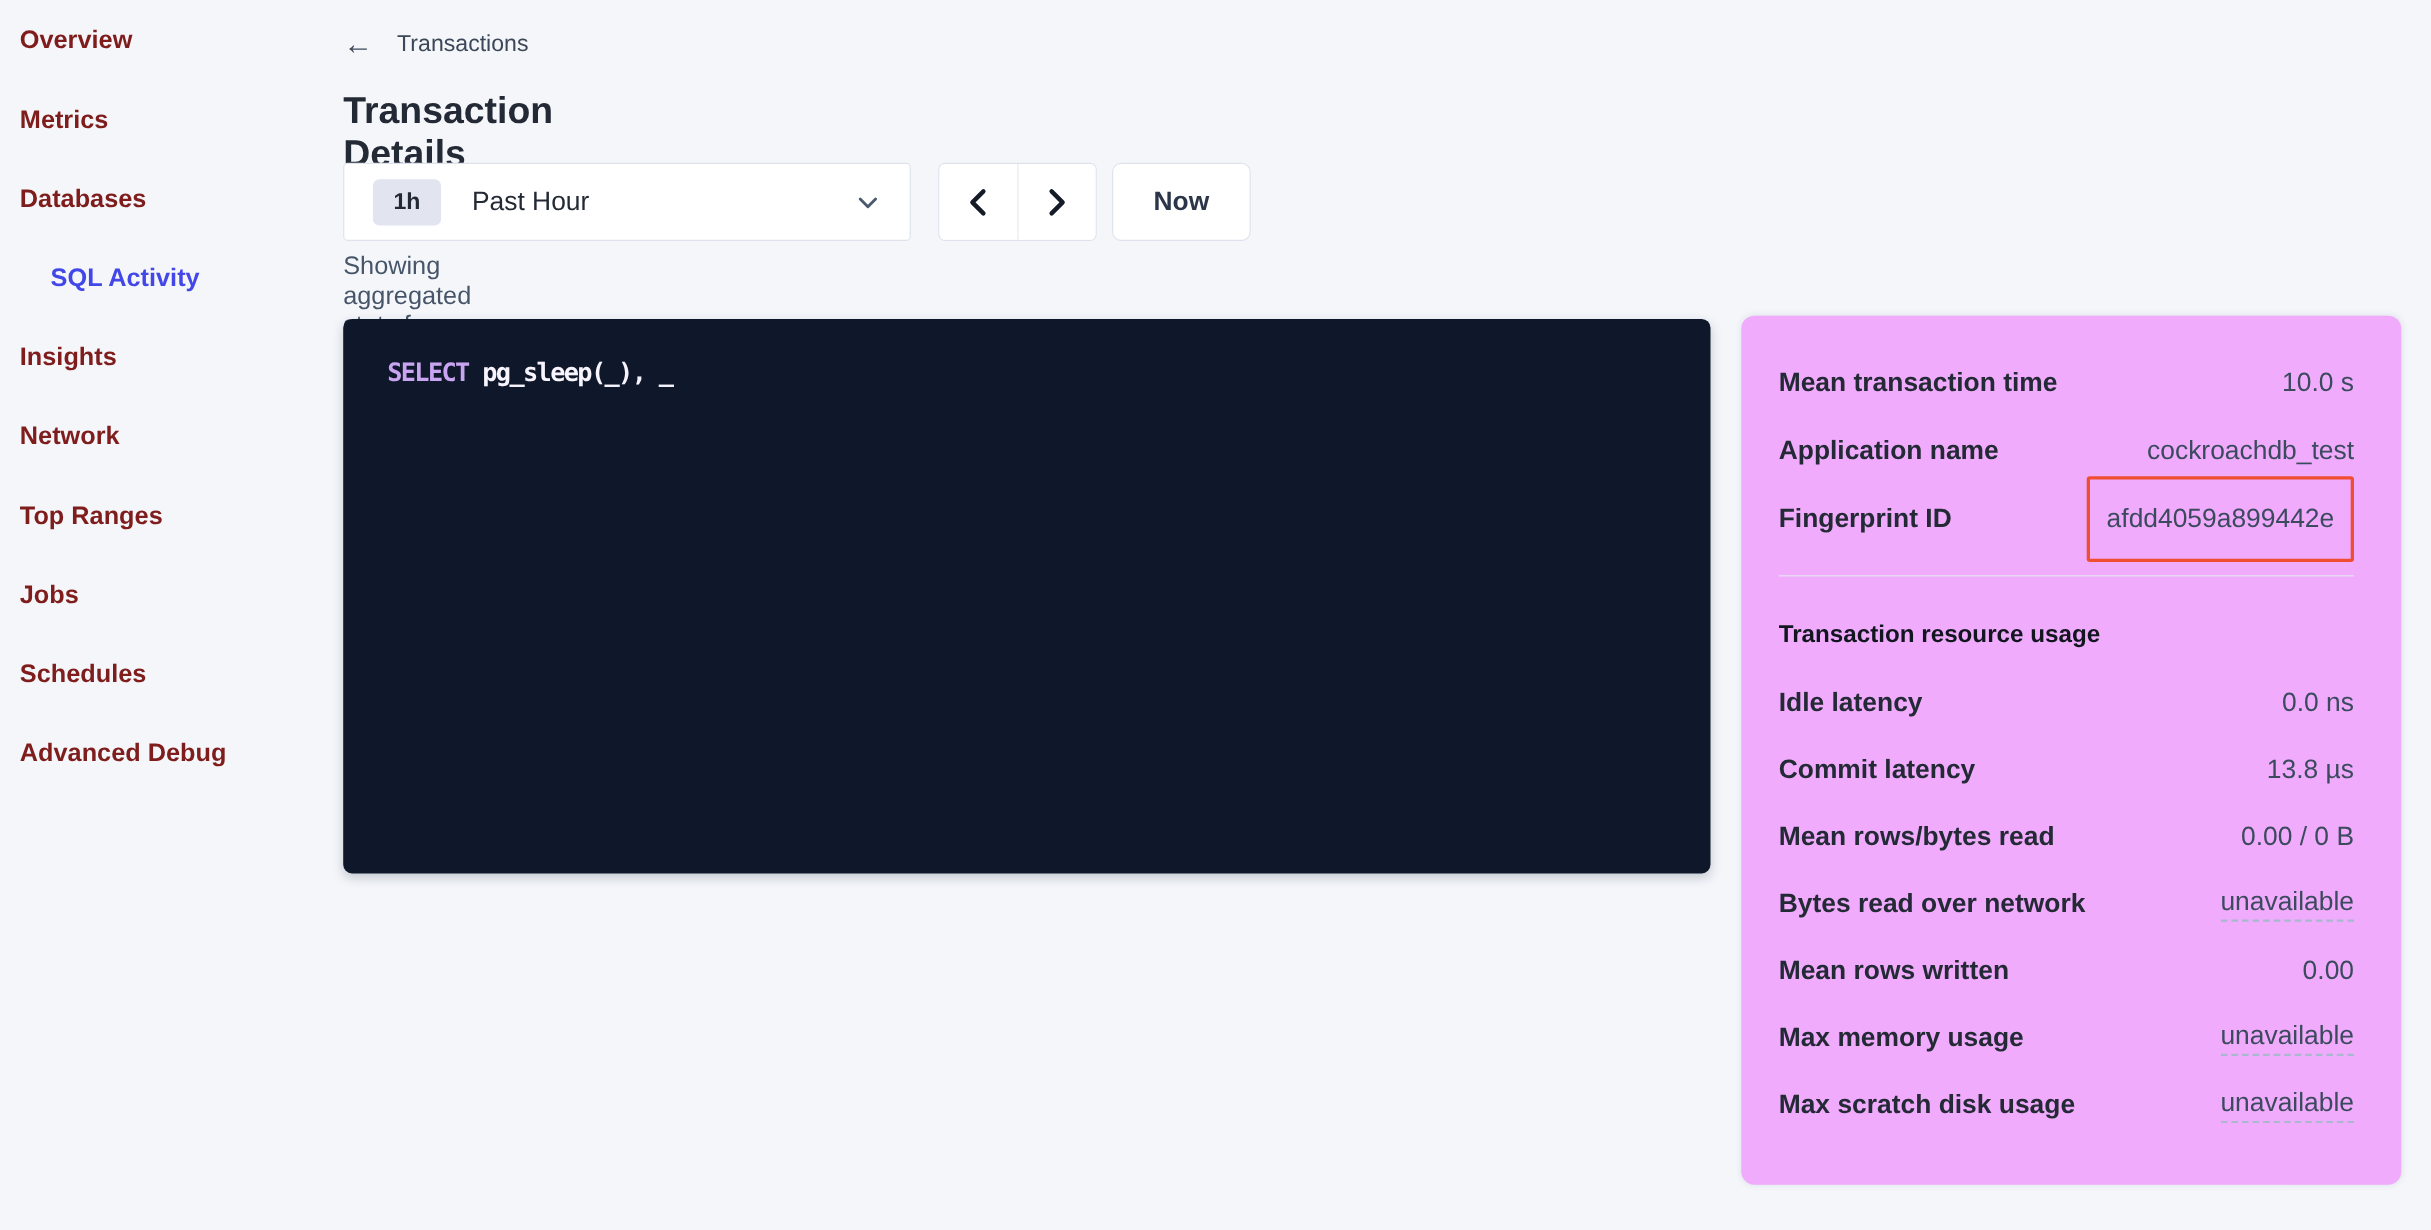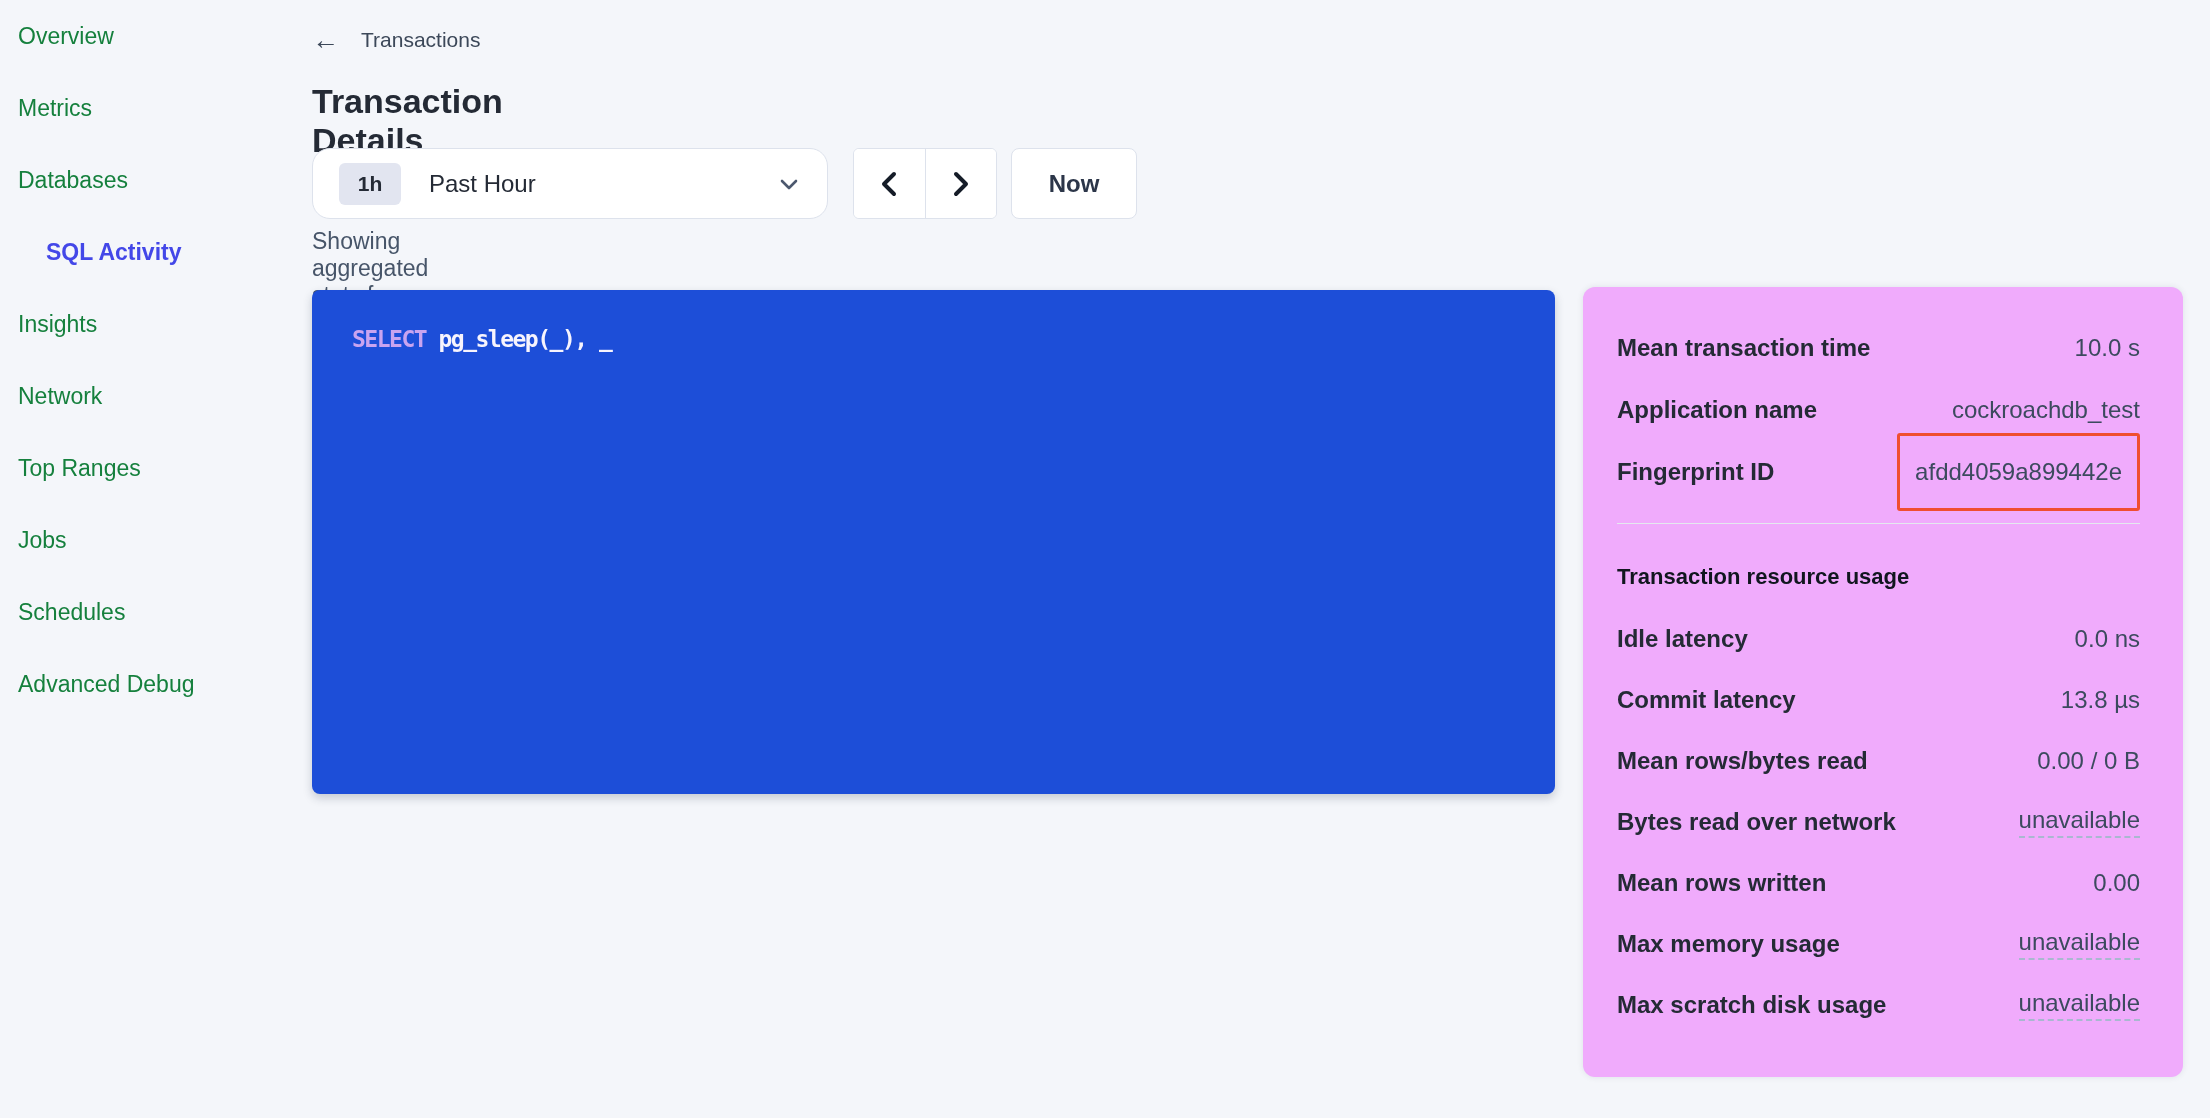--- a/index.html
+++ b/index.html
@@ -12,38 +12,38 @@
   }
 
   
   .sidebar {
     position: absolute; left: 0; top: 0; width: 300px; height: 100%;
     padding-top: 0;
   }
   .sidebar ul { list-style: none; }
   .sidebar li {
     height: 72px; display: flex; align-items: center; padding-left: 18px;
-    font-size: 23px; color: #15803d; cursor: pointer;
+    font-size: 23px; color: #7f1d1d; cursor: pointer; font-weight: bold;
   }
   .sidebar li.active { color: #4347e8; font-weight: 700; margin-left: 28px; }
 
   
   .main { position: absolute; left: 312px; top: 0; }
 
   .back-row { position: absolute; left: 0; top: 24px; height: 32px; display: flex; align-items: center; cursor: pointer; }
   .back-row .arrow { font-size: 27px; color: #3c4859; line-height: 1; margin-right: 22px; }
   .back-row .label { font-size: 21px; color: #3c4859; }
 
   .page-title { position: absolute; left: 0; top: 82px; font-size: 34px; font-weight: 700; color: #242a35; }
 
   .controls { position: absolute; left: 0; top: 148px; height: 71px; display: flex; align-items: stretch; }
 
   .range-select {
     width: 516px; height: 71px; background: #fff; border: 1px solid #dde2ec;
-    border-radius: 18px; display: flex; align-items: center; padding: 0 26px;
+    border-radius: 4px; display: flex; align-items: center; padding: 0 26px;
     cursor: pointer; margin-right: 25px;
   }
   .range-badge {
     background: #e2e5f0; border-radius: 6px; min-width: 62px; height: 42px;
     display: flex; align-items: center; justify-content: center;
     font-size: 21px; font-weight: 700; color: #242a35; margin-right: 28px;
   }
   .range-label { font-size: 24px; color: #242a35; flex: 1; }
   .range-select svg { flex: 0 0 auto; }
 
@@ -58,21 +58,21 @@
     width: 126px; height: 71px; background: #fff; border: 1px solid #dde2ec;
     border-radius: 8px; font-family: "Liberation Sans", sans-serif;
     font-size: 24px; font-weight: 700; color: #2c3649; cursor: pointer;
   }
 
   .stats-line { position: absolute; left: 0; top: 228px; font-size: 23px; color: #475569; }
   .stats-line b { color: #2c3649; font-weight: 700; }
 
   .sql-box {
     position: absolute; left: 0; top: 290px; width: 1243px; height: 504px;
-    background: #1d4ed8; border-radius: 8px;
+    background: #0f172a; border-radius: 8px;
     box-shadow: 0 4px 10px rgba(32, 46, 70, 0.22);
     padding: 36px 40px;
   }
   .sql-code {
     font-family: "DejaVu Sans Mono", monospace; font-size: 23px; font-weight: 700;
     letter-spacing: -1.5px; color: #f7f4fd; white-space: pre;
   }
   .sql-code .kw { color: #c9a4f0; }
 
   

